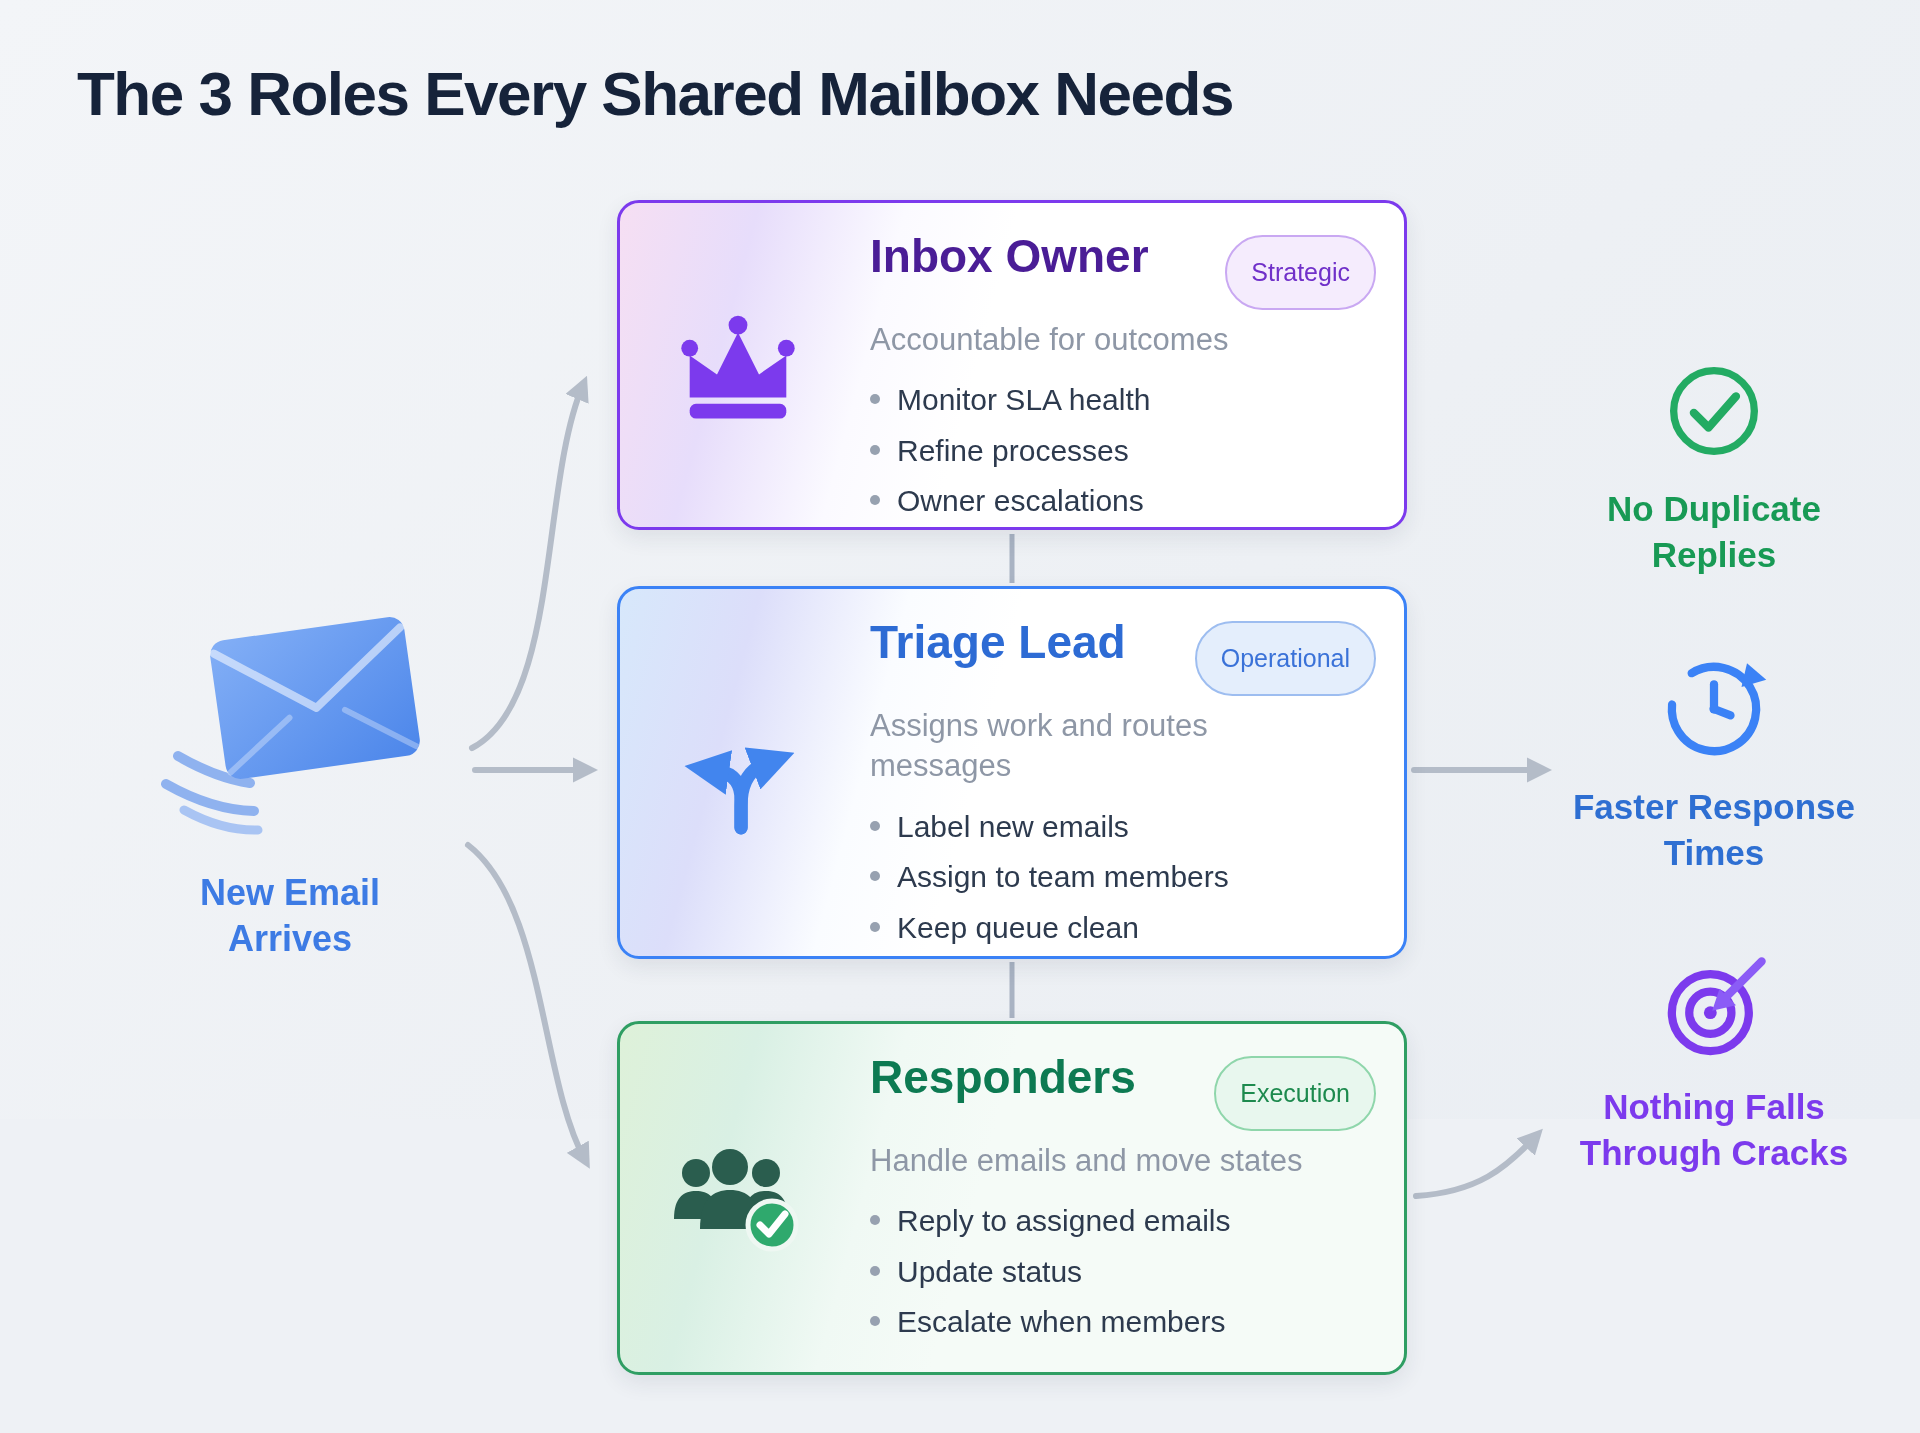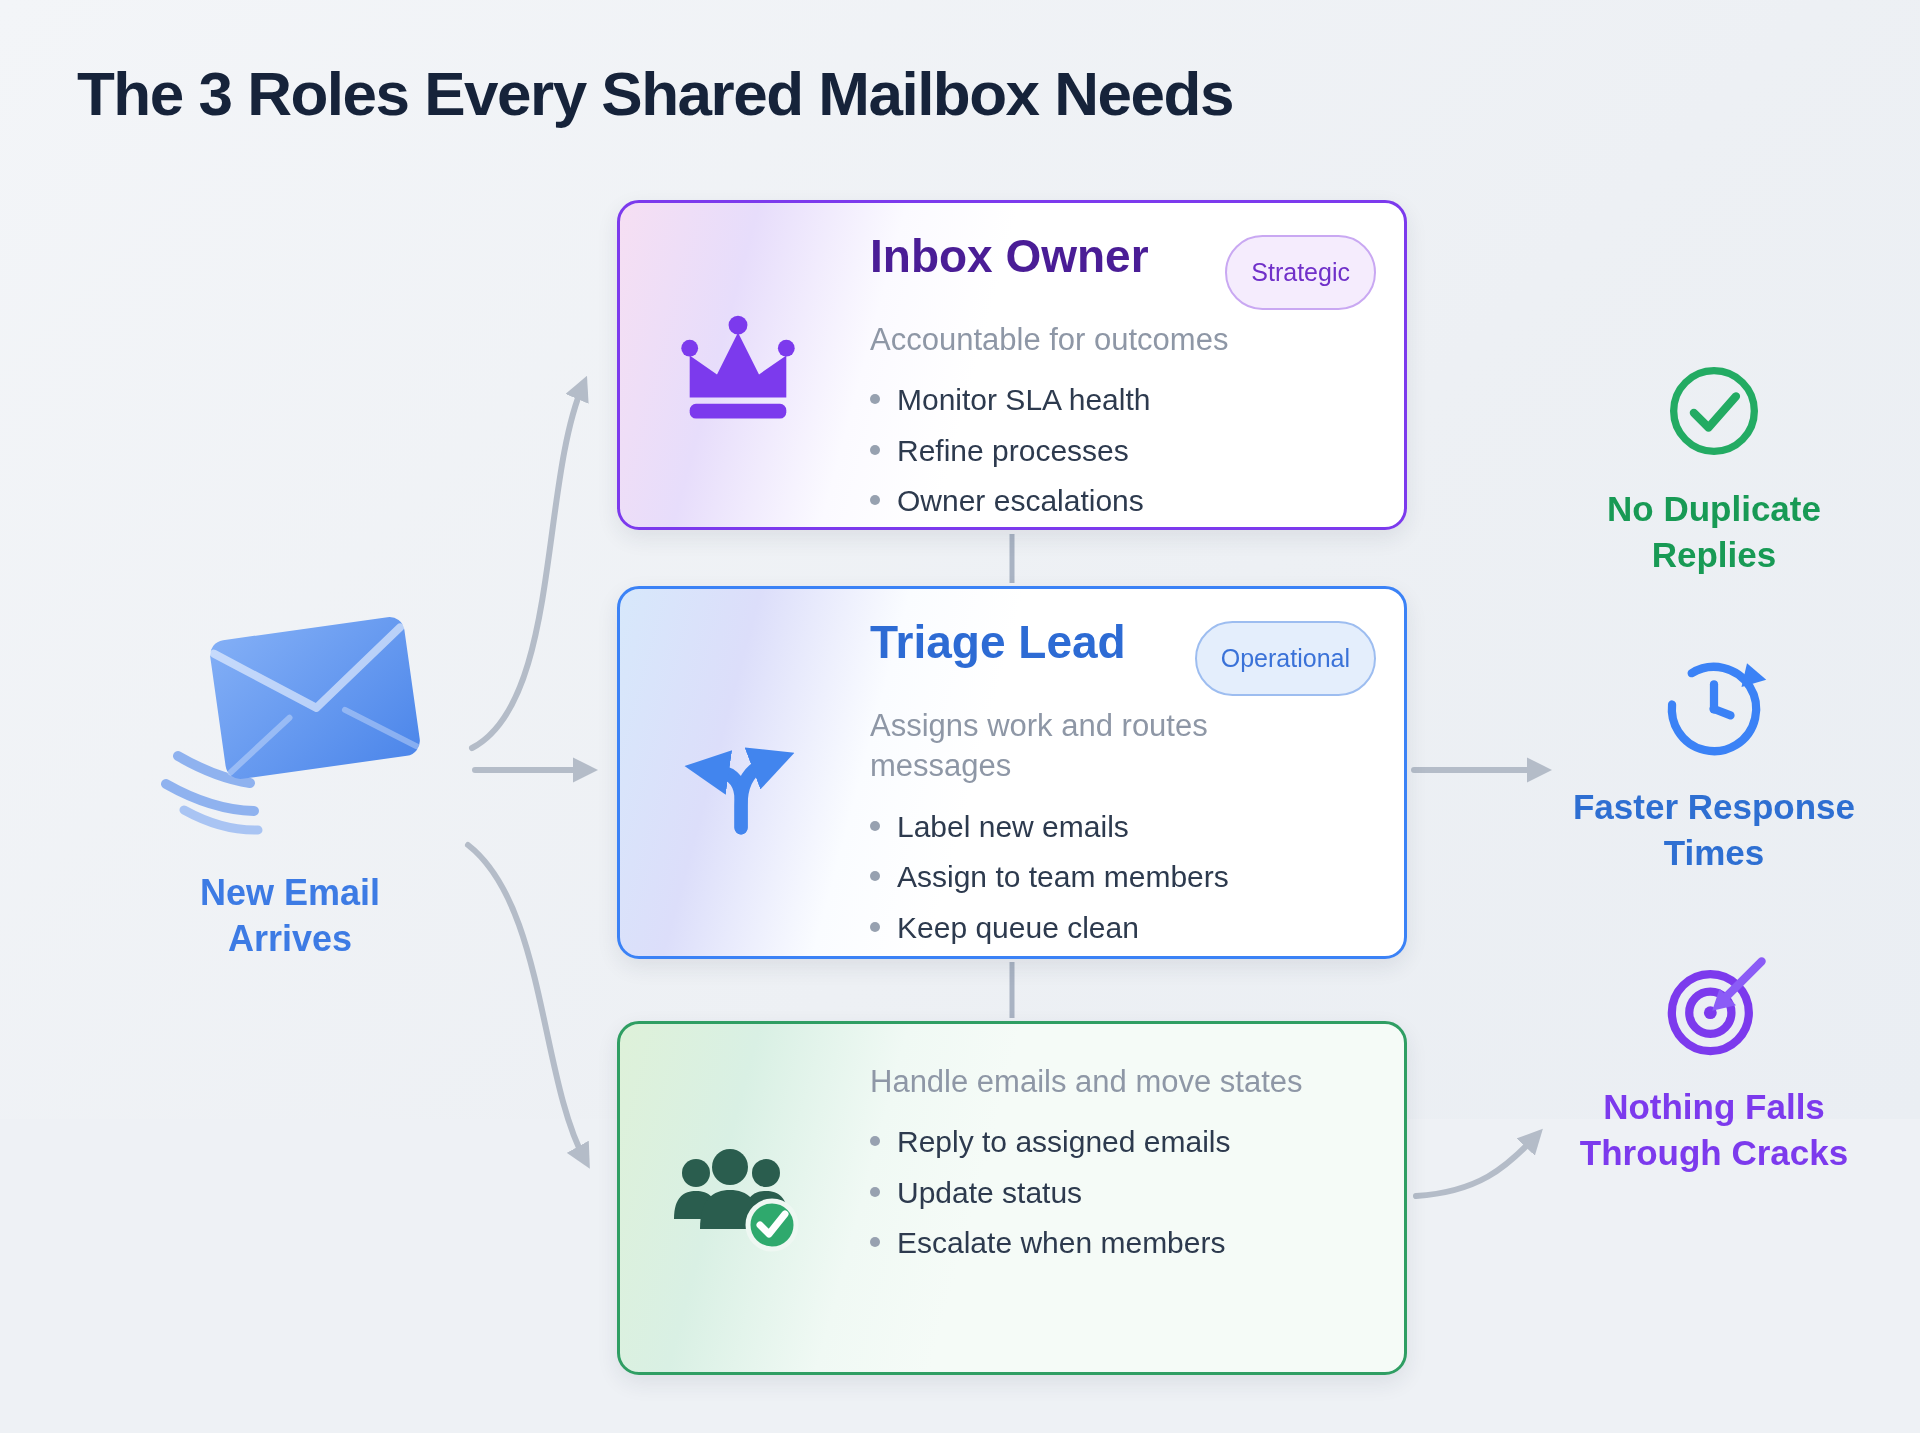--- a/index.html
+++ b/index.html
@@ -209,20 +209,24 @@
           <circle cx="98" cy="30" r="14"></circle>
           <path d="M76,76 C76,54 86,48 98,48 C110,48 120,54 120,76 Z"></path>
           <circle cx="62" cy="24" r="18"></circle>
           <path d="M32,86 C32,56 45,47 62,47 C79,47 92,56 92,86 Z"></path>
         </g>
         <circle cx="104" cy="82" r="24" fill="#2fa96d" stroke="#eef7f2" stroke-width="5"></circle>
         <path d="M92,82 L101,91 L117,71" fill="none" stroke="#ffffff" stroke-width="7" stroke-linecap="round" stroke-linejoin="round"></path>
       </svg>
     </div>
     <div class="card-body">
+      <div class="card-head">
+        <h2 class="role-title t-resp">Responders</h2>
+        <span class="badge badge-green">Execution</span>
+      </div>
       <p class="subtitle">Handle emails and move states</p>
       <ul class="bullets">
         <li>
             <span class="dot"></span>
             <span>Reply to assigned emails</span>
           </li>
         <li>
             <span class="dot"></span>
             <span>Update status</span>
           </li>

